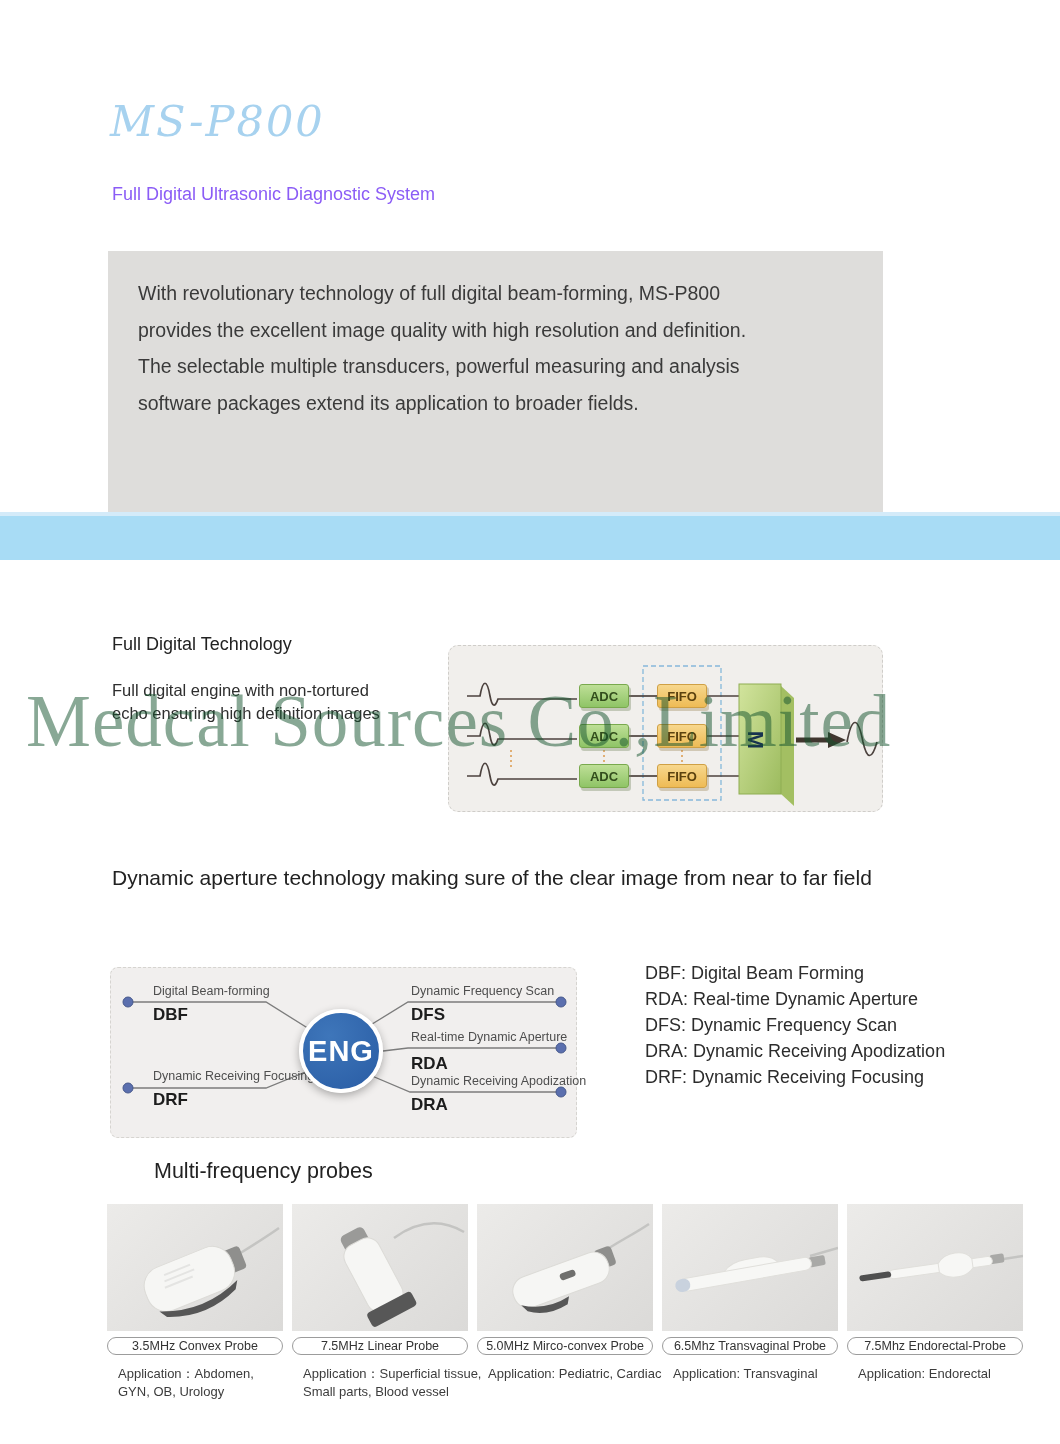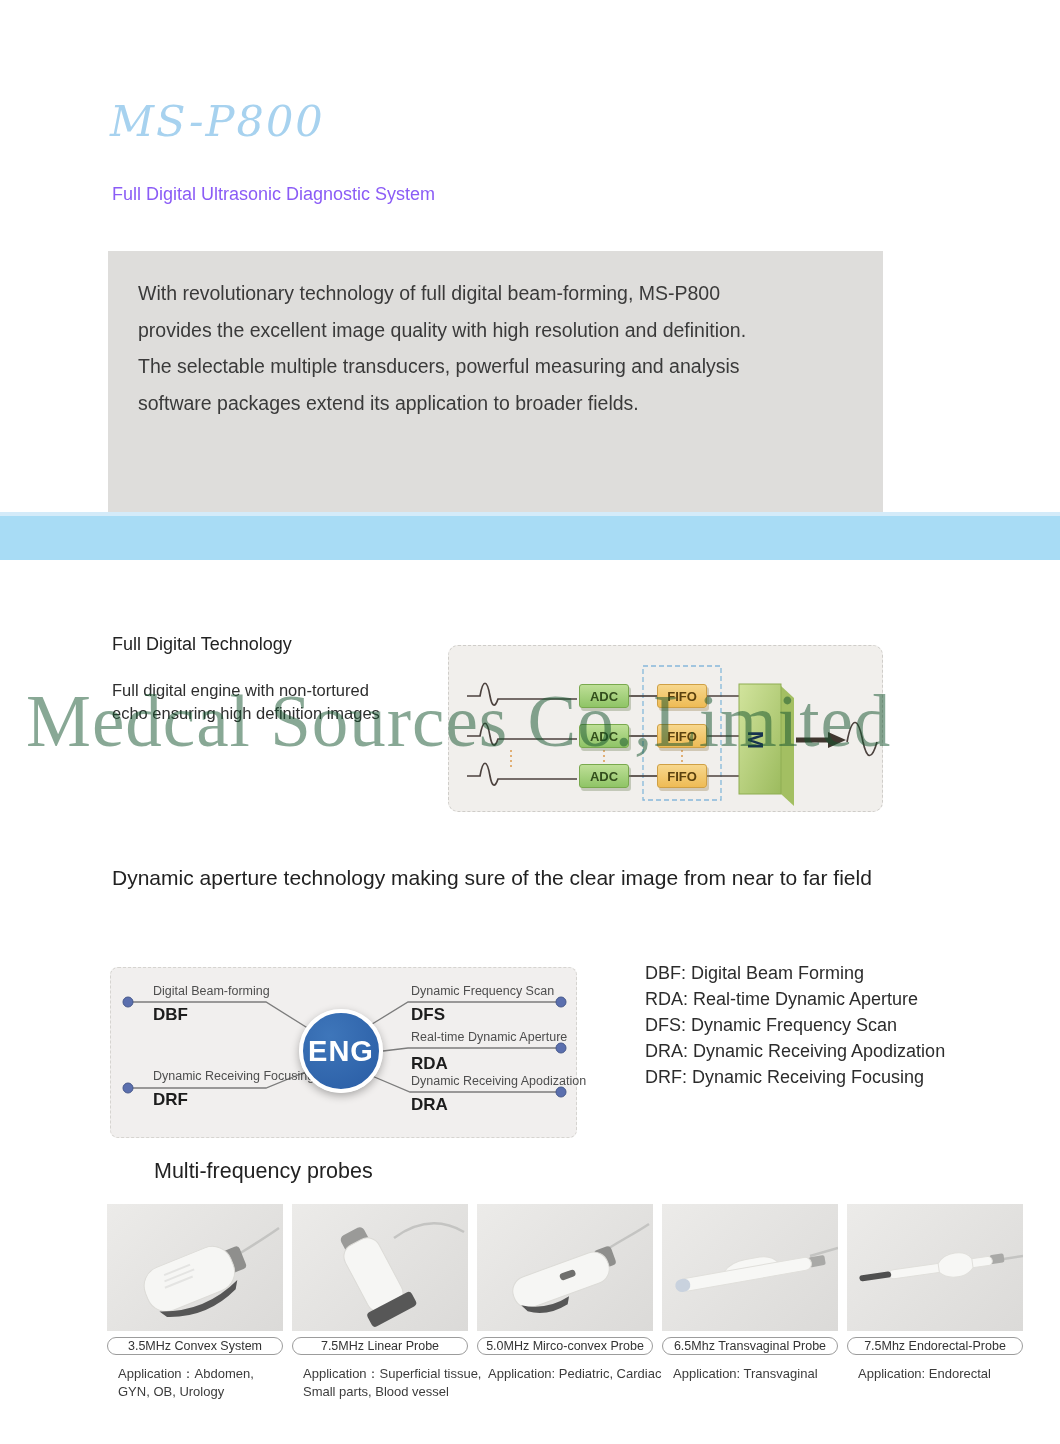--- a/index.html
+++ b/index.html
@@ -182,21 +182,21 @@
         <svg width="176" height="127" viewBox="0 0 176 127">
           <path d="M116,60 C138,46 152,38 172,24" fill="none" stroke="#c4c4c2" stroke-width="2.5"></path>
           <g transform="rotate(-22 82 74)">
             <rect x="120" y="62" width="20" height="24" rx="4" fill="#8f8f8d"></rect>
             <rect x="36" y="52" width="92" height="46" rx="20" fill="#f6f6f4" stroke="#dcdbd7"></rect>
             <path d="M42,94 Q84,112 126,94 L121,102 Q84,118 47,102 Z" fill="#565656"></path>
             <path d="M60,62 h28 M58,68 h32 M56,74 h30" stroke="#e4e4e2" stroke-width="2"></path>
           </g>
         </svg>
       </div>
-      <div class="probe-pill" data-name="probe-label-pill">3.5MHz Convex System</div>
+      <div class="probe-pill" data-name="probe-label-pill">3.5MHz Convex Probe</div>
       <div class="probe-app" data-name="probe-application">
         <div>Application：Abdomen,</div>
         <div>GYN, OB, Urology</div>
       </div>
     </div>
 
     <div class="probe-card" data-name="probe-card-linear">
       <div class="probe-img" data-name="linear-probe-image">
         <svg width="176" height="127" viewBox="0 0 176 127">
           <path d="M102,34 C124,18 148,14 172,28" fill="none" stroke="#c4c4c2" stroke-width="2.5"></path>

